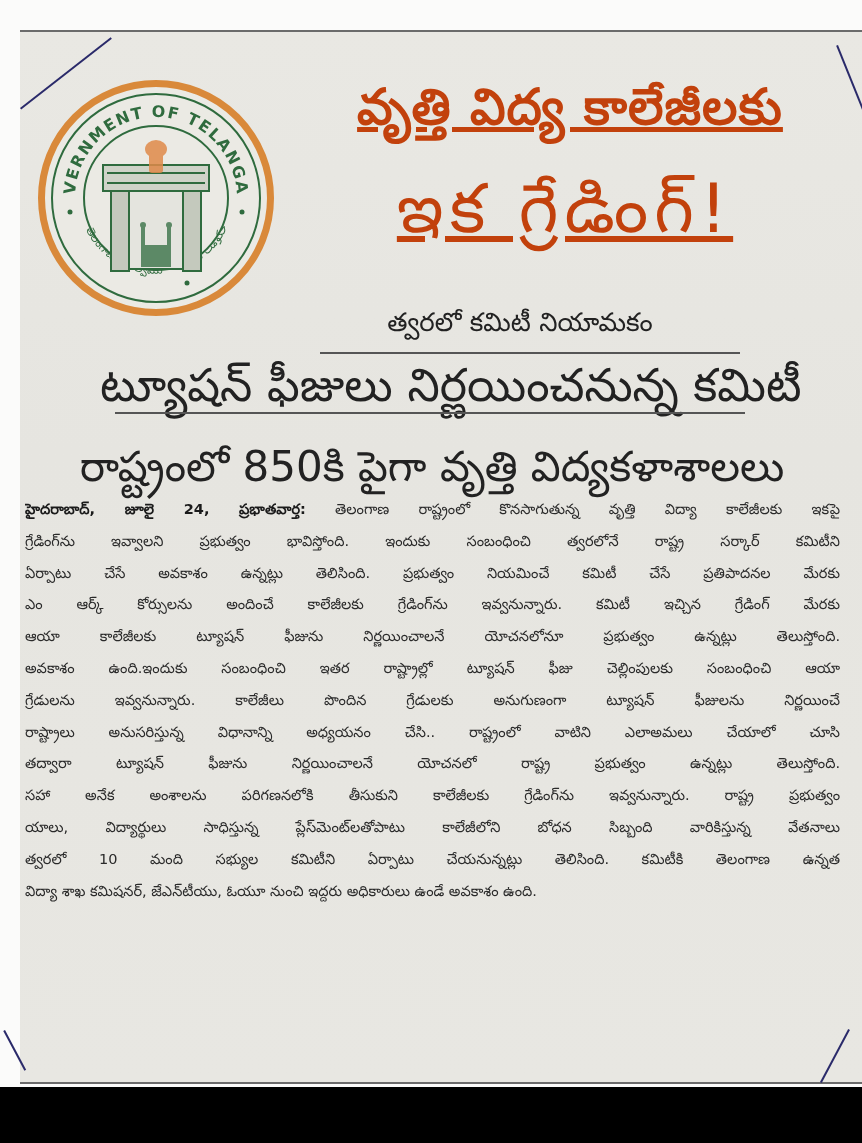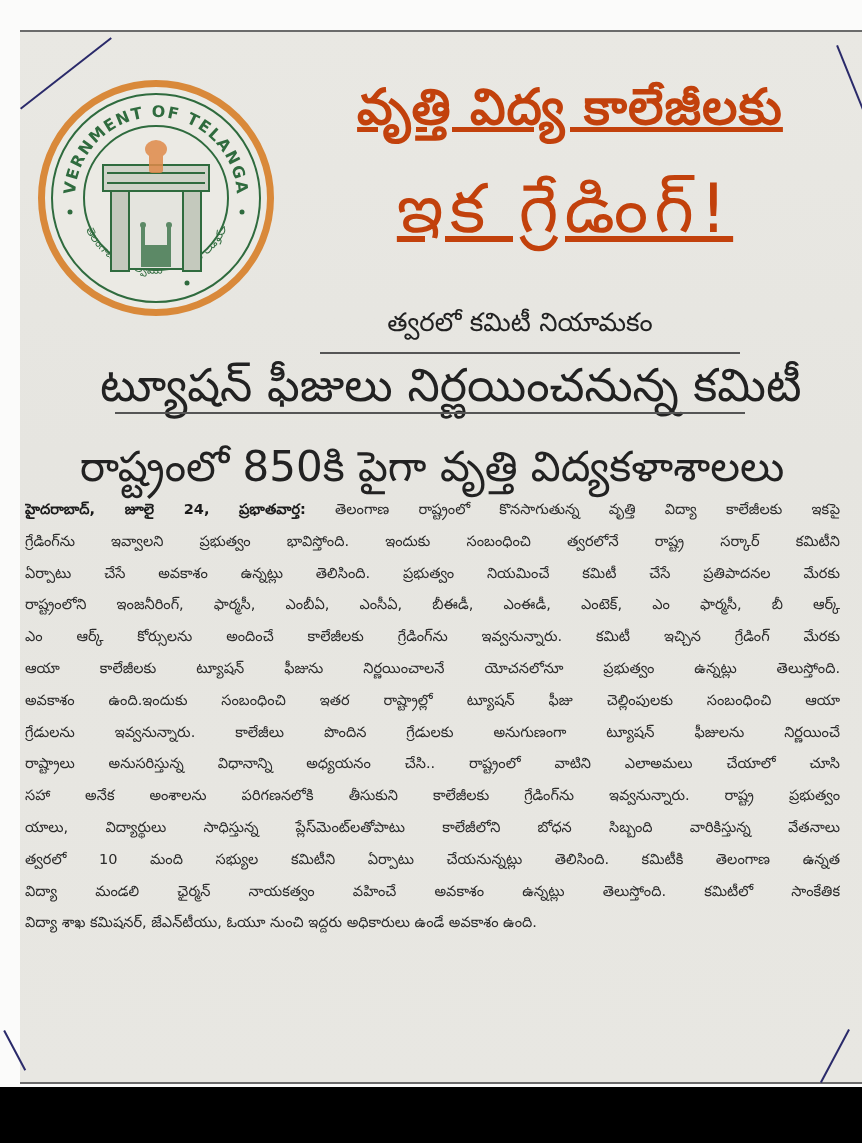--- a/index.html
+++ b/index.html
@@ -173,27 +173,26 @@
   <div class="subhead s1">త్వరలో కమిటీ నియామకం</div>
   <div class="rule" style="left:320px; top:352px; width:420px;"></div>
   <div class="subhead s2">ట్యూషన్ ఫీజులు నిర్ణయించనున్న కమిటీ</div>
   <div class="rule" style="left:115px; top:412px; width:630px;"></div>
   <div class="subhead s3">రాష్ట్రంలో 850కి పైగా వృత్తి విద్యకళాశాలలు</div>
 
   <div class="body">
     <span class="line"><span class="dateline">హైదరాబాద్, జూలై 24, ప్రభాతవార్త:</span><span> తెలంగాణ రాష్ట్రంలో కొనసాగుతున్న వృత్తి విద్యా కాలేజీలకు ఇకపై</span></span>
     <span class="line">గ్రేడింగ్‌ను ఇవ్వాలని ప్రభుత్వం భావిస్తోంది. ఇందుకు సంబంధించి త్వరలోనే రాష్ట్ర సర్కార్ కమిటీని</span>
     <span class="line">ఏర్పాటు చేసే అవకాశం ఉన్నట్లు తెలిసింది. ప్రభుత్వం నియమించే కమిటీ చేసే ప్రతిపాదనల మేరకు</span>
-    <span class="line">రాష్ట్రంలోని ఇంజనీరింగ్, ఫార్మసీ, ఎంబీఏ, ఎంసీఏ, బీఈడీ, ఎంఈడీ, ఎంటెక్, ఎం ఫార్మసీ, బీ ఆర్క్</span>
     <span class="line">ఎం ఆర్క్ కోర్సులను అందించే కాలేజీలకు గ్రేడింగ్‌ను ఇవ్వనున్నారు. కమిటీ ఇచ్చిన గ్రేడింగ్ మేరకు</span>
     <span class="line">ఆయా కాలేజీలకు ట్యూషన్ ఫీజును నిర్ణయించాలనే యోచనలోనూ ప్రభుత్వం ఉన్నట్లు తెలుస్తోంది.</span>
     <span class="line">అవకాశం ఉంది.ఇందుకు సంబంధించి ఇతర రాష్ట్రాల్లో ట్యూషన్ ఫీజు చెల్లింపులకు సంబంధించి ఆయా</span>
     <span class="line">గ్రేడులను ఇవ్వనున్నారు. కాలేజీలు పొందిన గ్రేడులకు అనుగుణంగా ట్యూషన్ ఫీజులను నిర్ణయించే</span>
     <span class="line">రాష్ట్రాలు అనుసరిస్తున్న విధానాన్ని అధ్యయనం చేసి.. రాష్ట్రంలో వాటిని ఎలాఅమలు చేయాలో చూసి</span>
+    <span class="line">తద్వారా ట్యూషన్ ఫీజును నిర్ణయించాలనే యోచనలో రాష్ట్ర ప్రభుత్వం ఉన్నట్లు తెలుస్తోంది.</span>
     <span class="line">సహా అనేక అంశాలను పరిగణనలోకి తీసుకుని కాలేజీలకు గ్రేడింగ్‌ను ఇవ్వనున్నారు. రాష్ట్ర ప్రభుత్వం</span>
     <span class="line">యాలు, విద్యార్థులు సాధిస్తున్న ప్లేస్‌మెంట్‌లతోపాటు కాలేజీలోని బోధన సిబ్బంది వారికిస్తున్న వేతనాలు</span>
     <span class="line">త్వరలో 10 మంది సభ్యుల కమిటీని ఏర్పాటు చేయనున్నట్లు తెలిసింది. కమిటీకి తెలంగాణ ఉన్నత</span>
-    <span class="line">విద్యా మండలి ఛైర్మన్ నాయకత్వం వహించే అవకాశం ఉన్నట్లు తెలుస్తోంది. కమిటీలో సాంకేతిక</span>
     <span class="line last">విద్యా శాఖ కమిషనర్, జేఎన్‌టీయు, ఓయూ నుంచి ఇద్దరు అధికారులు ఉండే అవకాశం ఉంది.</span>
   </div>
 </div>
 
 <div class="black-band"></div>
 
 </body></html>

